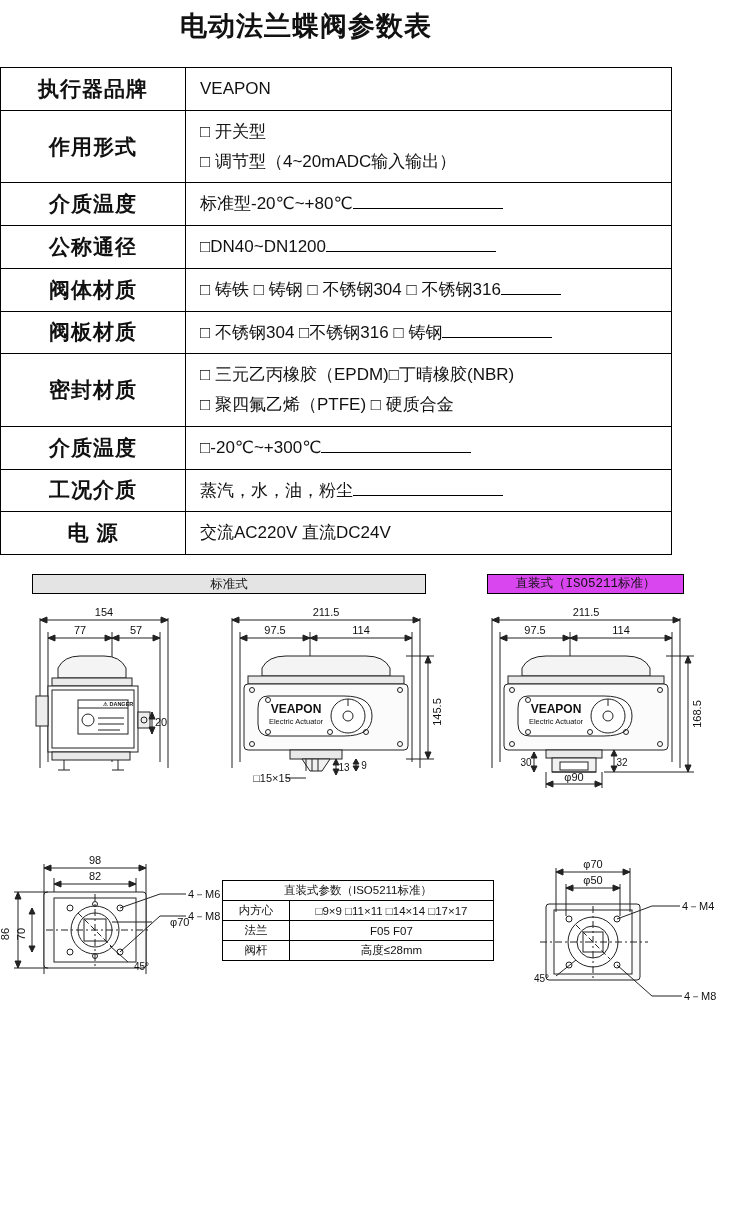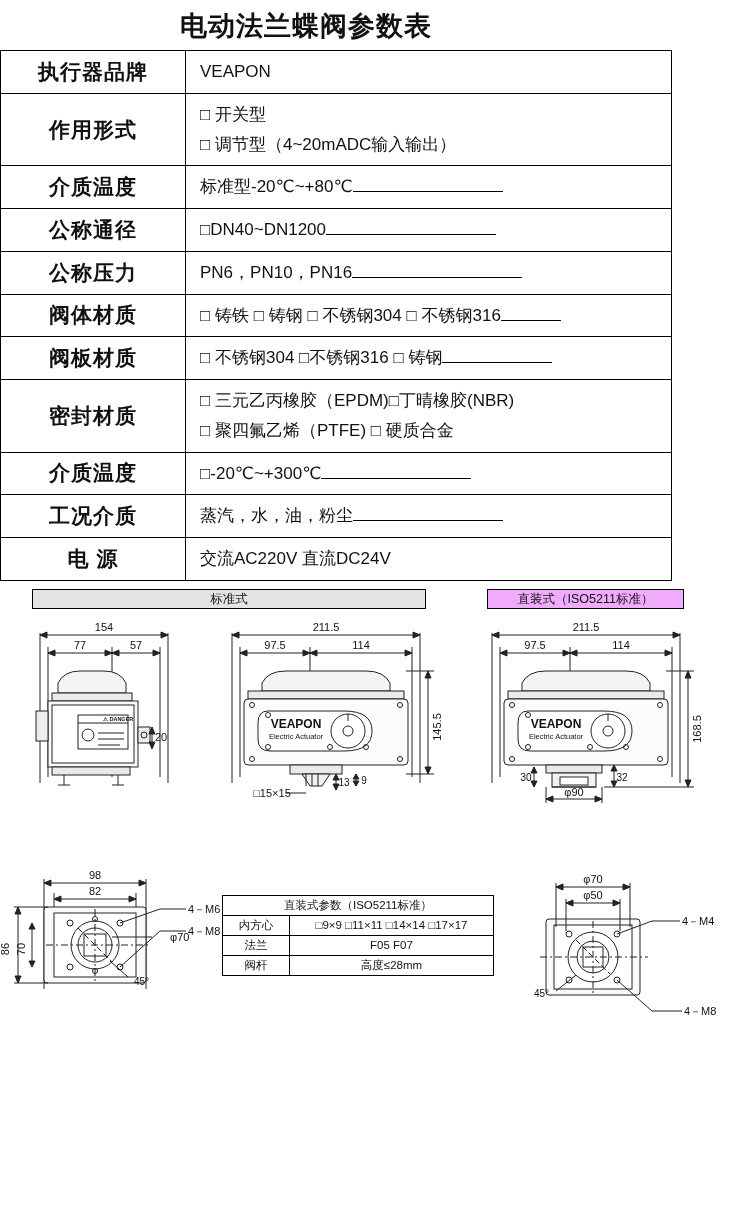--- a/index.html
+++ b/index.html
@@ -12,21 +12,21 @@
     font-size:27px;
     font-weight:bold;
     letter-spacing:1px;
     padding-top:8px;
     padding-bottom:6px;
   }
 
   
   .spec{
     width:672px;
-    margin:0 auto;
+    margin:17px auto;
     border-collapse:collapse;
     table-layout:fixed;
     border-radius:11px;
   }
   .spec td{
     border:1px solid #000;
     vertical-align:middle;
   }
   .spec td.lab{
     width:180px;
@@ -55,21 +55,21 @@
   }
   .dw-head{
     position:absolute;
     border:1px solid #000;
     background:#e4e4e4;
     font-size:12.5px;
     text-align:center;
     line-height:18px;
     height:18px;
   }
-  .dw-head.white{background:#f0abfc;}
+  .dw-head.white{background:#d946ef;font-family:Liberation Mono, monospace;}
   svg{position:absolute;left:0;top:0;}
   .tbl2{
     position:absolute;
     border:1px solid #000;
     border-collapse:collapse;
     font-size:11.5px;
     background:#fff;
   }
   .tbl2 td{border:1px solid #000;padding:2px 5px;text-align:center;white-space:nowrap;}
   .tbl2 .hd{font-weight:normal;}
@@ -99,26 +99,20 @@
       <tr>
         <td class="lab">介质温度</td>
         <td class="val">
           <span>标准型-20℃~+80℃</span><span class="u u150"></span>
         </td>
       </tr>
       <tr>
         <td class="lab">公称通径</td>
         <td class="val">
           <span>□DN40~DN1200</span><span class="u u170"></span>
-        </td>
-      </tr>
-      <tr>
-        <td class="lab">公称压力</td>
-        <td class="val">
-          <span>PN6，PN10，PN16</span><span class="u u170"></span>
         </td>
       </tr>
       <tr>
         <td class="lab">阀体材质</td>
         <td class="val">
           <span>□ 铸铁 □ 铸钢 □ 不锈钢304 □ 不锈钢316</span><span class="u u60"></span>
         </td>
       </tr>
       <tr>
         <td class="lab">阀板材质</td>

